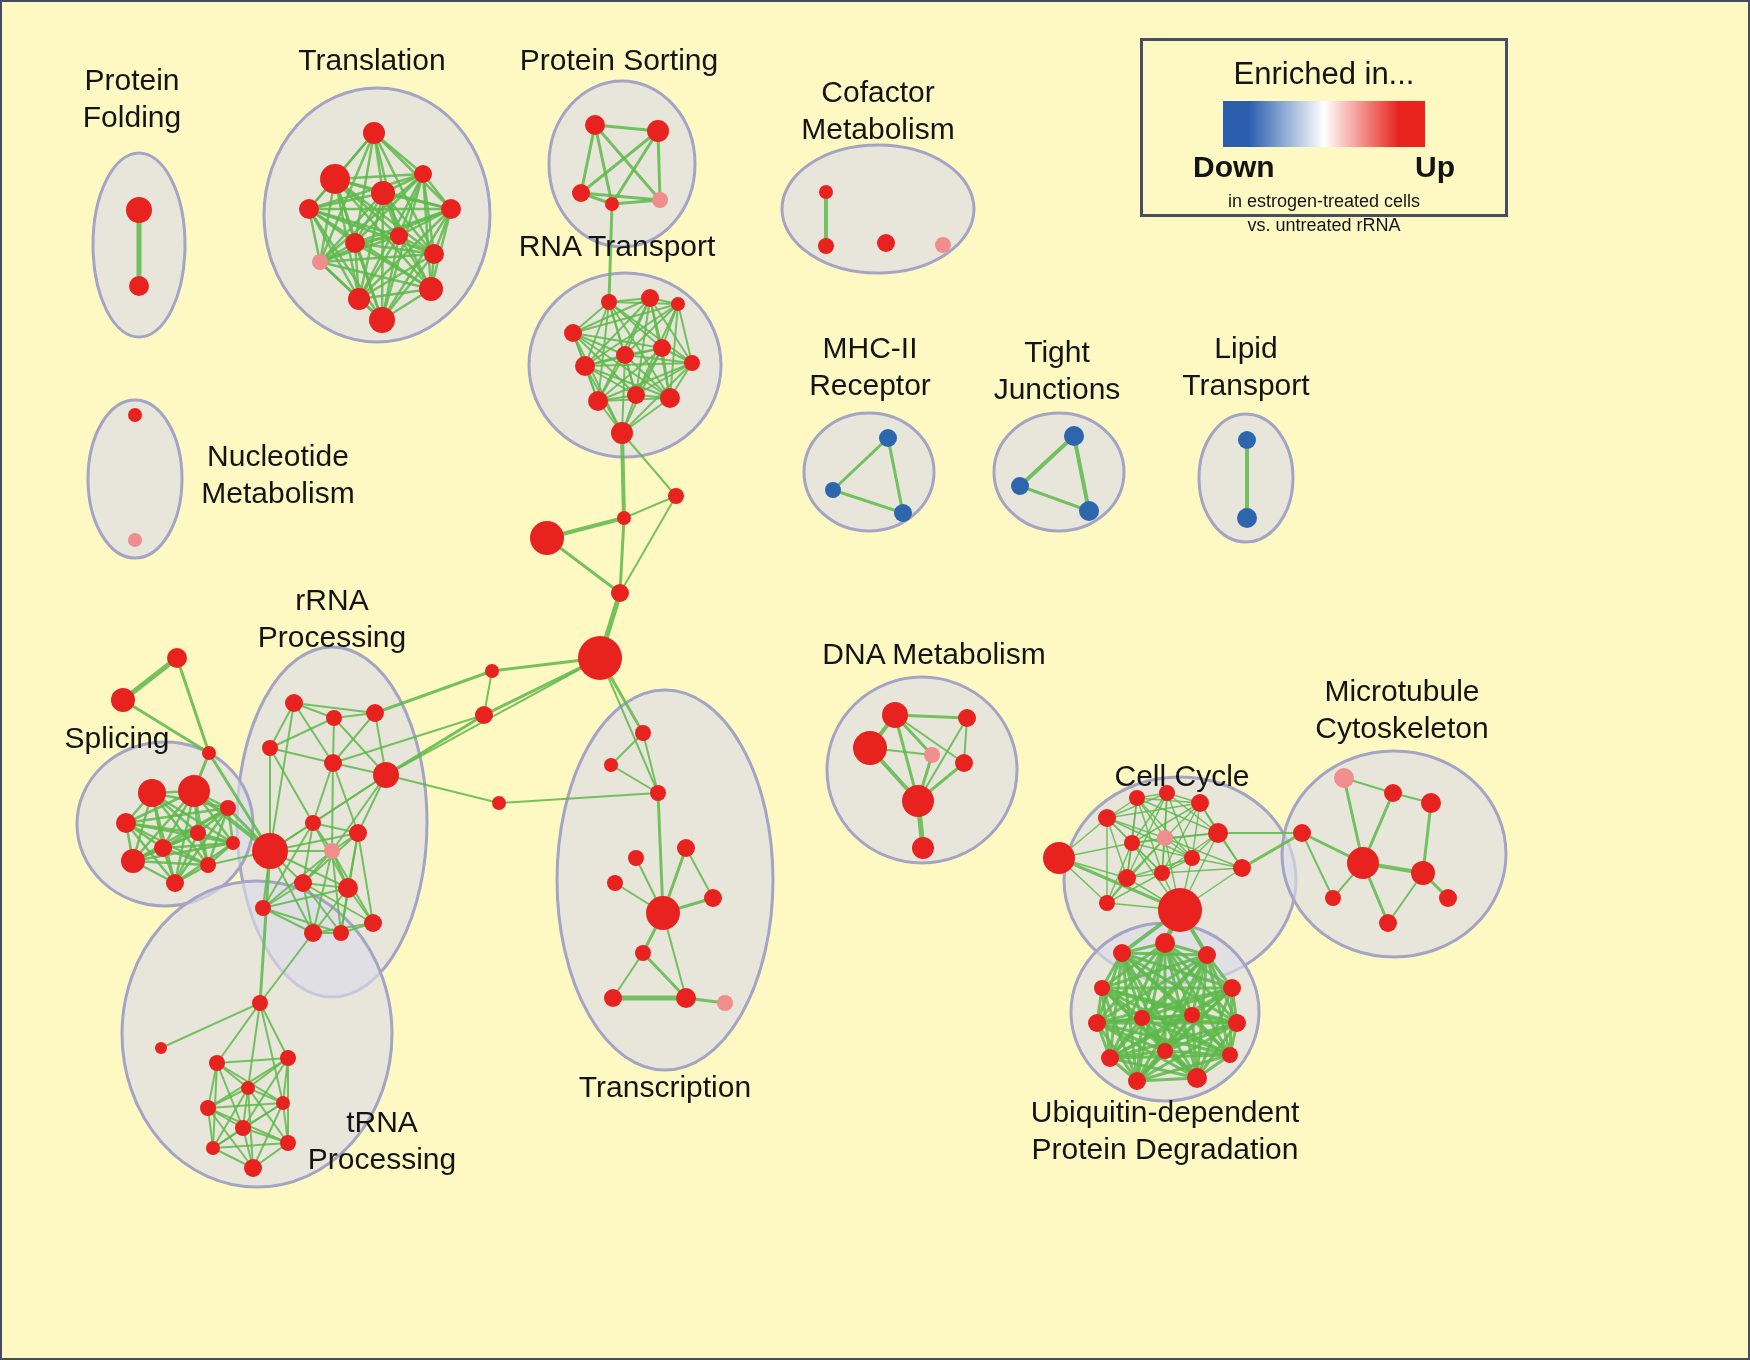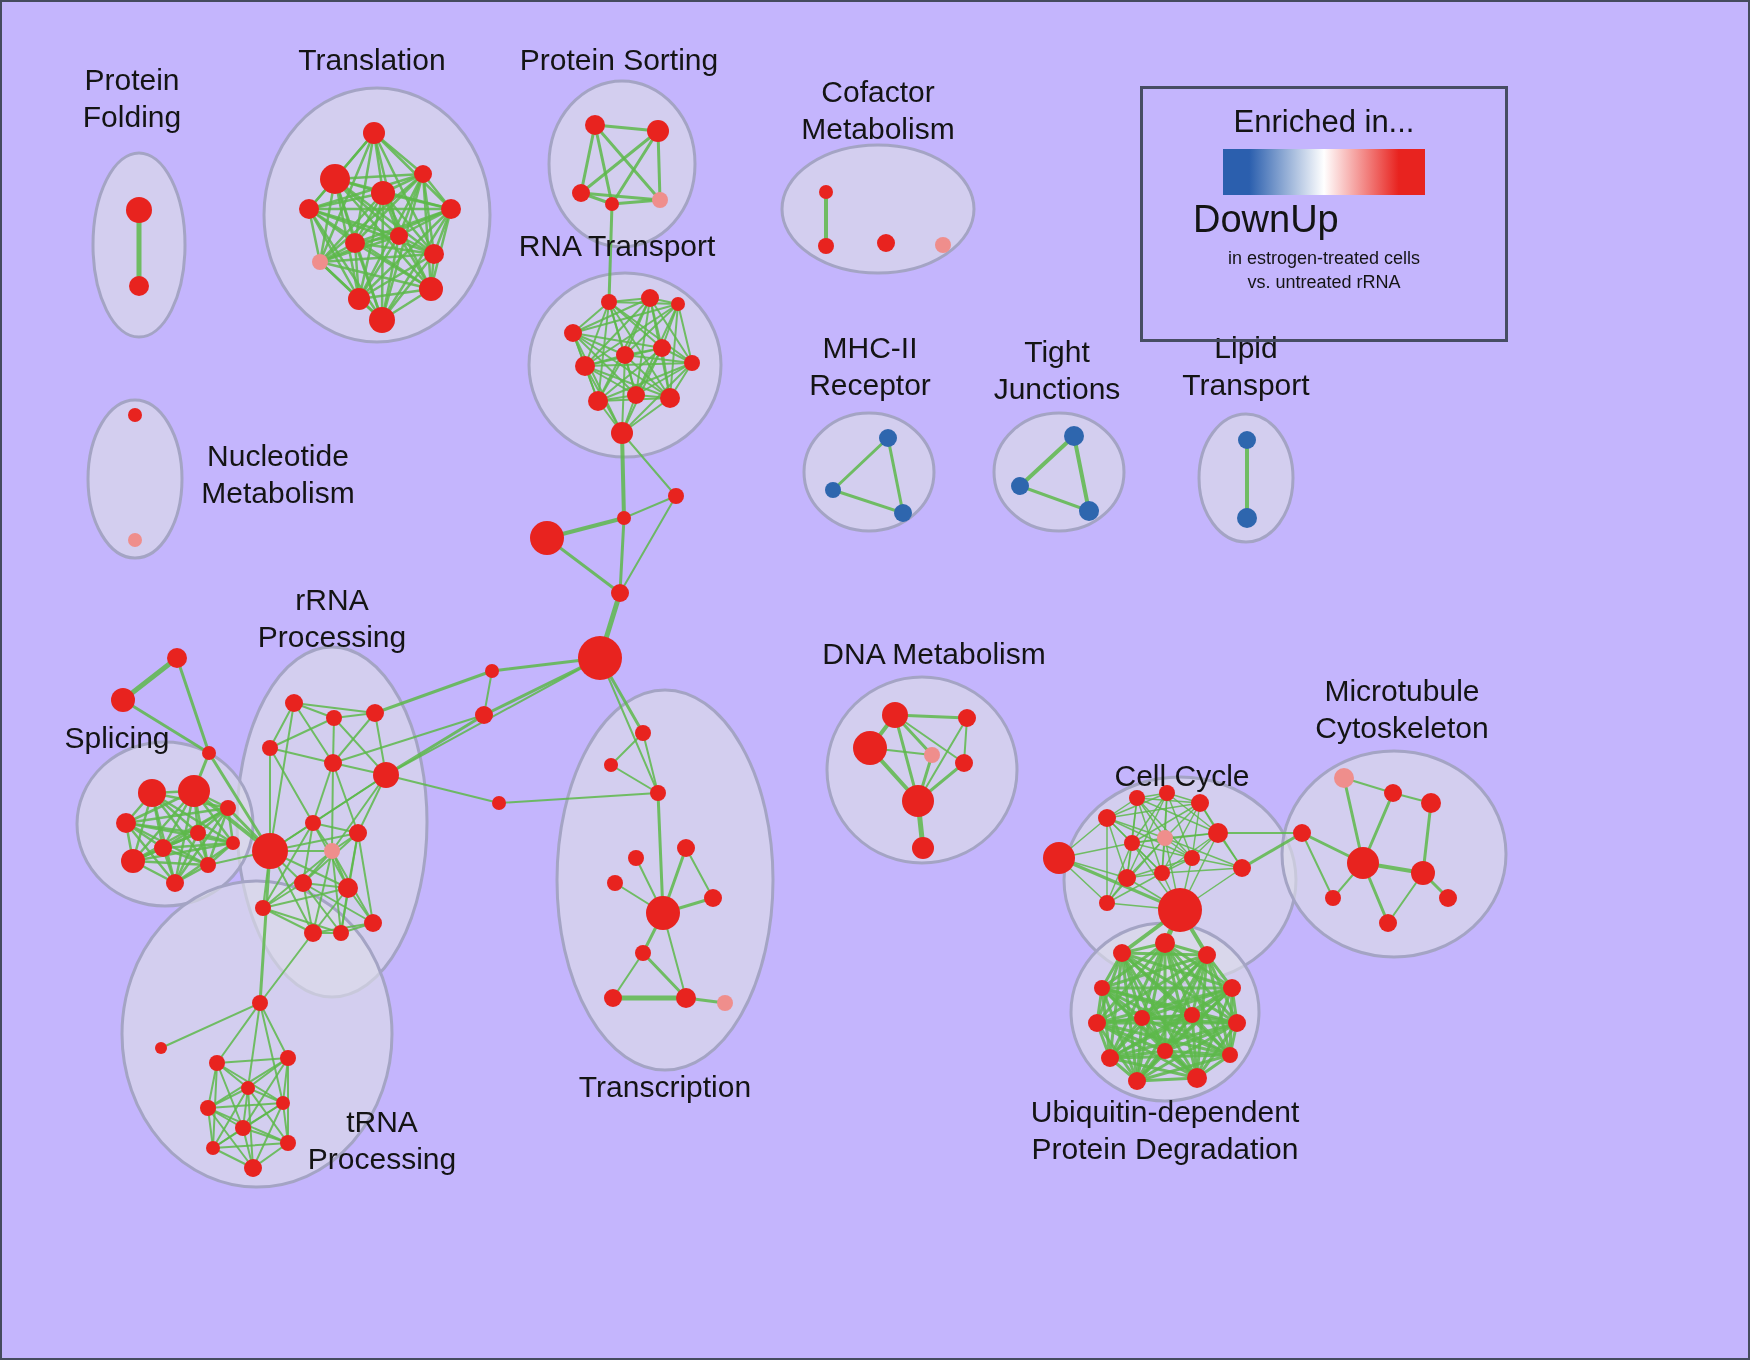--- a/index.html
+++ b/index.html
@@ -4,33 +4,33 @@
 <style>
   html,body{margin:0;padding:0;}
   .stage{
     position:relative;width:1750px;height:1360px;
     background:#c6c6e1;border:2px solid #454b5e;box-sizing:border-box;
     font-family:"Liberation Sans",sans-serif;overflow:hidden;
   }
   .stage svg{position:absolute;left:0;top:0;}
   svg text{font-family:"Liberation Sans",sans-serif;}
   .legend{
-    position:absolute;left:1138px;top:36px;width:368px;height:256px;
-    border:3px solid #474d63;box-sizing:border-box;text-align:center;color:#141414;margin-top:48px;
+    position:absolute;left:1138px;top:36px;width:368px;height:179px;
+    border:3px solid #474d63;box-sizing:border-box;text-align:center;color:#141414;
   }
   .legend-title{font-size:31px;margin-top:15px;}
   .legend-bar{width:202px;height:46px;margin:9px auto 3px auto;}
-  .legend-row{display:flex;width:262px;margin:0 auto;font-size:38px;}
+  .legend-row{display:flex;justify-content:space-between;width:262px;margin:0 auto;font-size:30px;font-weight:bold;}
   .legend-caption{font-size:18px;line-height:1.32;}
   .legend-caption.first{margin-top:6px;}
 </style>
 </head>
 <body>
 
-<div class="stage" style="background: #c4b5fd;">
+<div class="stage" style="background: #fef9c3;">
   <svg id="net" width="1750" height="1360" viewBox="0 0 1750 1360">
       <ellipse cx="137" cy="243" rx="46" ry="92" fill="#dcdce8" fill-opacity="0.65" stroke="#a4a4c4" stroke-width="3"></ellipse>
       <ellipse cx="375" cy="213" rx="113" ry="127" fill="#dcdce8" fill-opacity="0.65" stroke="#a4a4c4" stroke-width="3"></ellipse>
       <ellipse cx="620" cy="162" rx="73" ry="83" fill="#dcdce8" fill-opacity="0.65" stroke="#a4a4c4" stroke-width="3"></ellipse>
       <ellipse cx="876" cy="207" rx="96" ry="64" fill="#dcdce8" fill-opacity="0.65" stroke="#a4a4c4" stroke-width="3"></ellipse>
       <ellipse cx="623" cy="363" rx="96" ry="92" fill="#dcdce8" fill-opacity="0.65" stroke="#a4a4c4" stroke-width="3"></ellipse>
       <ellipse cx="133" cy="477" rx="47" ry="79" fill="#dcdce8" fill-opacity="0.65" stroke="#a4a4c4" stroke-width="3"></ellipse>
       <ellipse cx="867" cy="470" rx="65" ry="59" fill="#dcdce8" fill-opacity="0.65" stroke="#a4a4c4" stroke-width="3"></ellipse>
       <ellipse cx="1057" cy="470" rx="65" ry="59" fill="#dcdce8" fill-opacity="0.65" stroke="#a4a4c4" stroke-width="3"></ellipse>
       <ellipse cx="1244" cy="476" rx="47" ry="64" fill="#dcdce8" fill-opacity="0.65" stroke="#a4a4c4" stroke-width="3"></ellipse>

